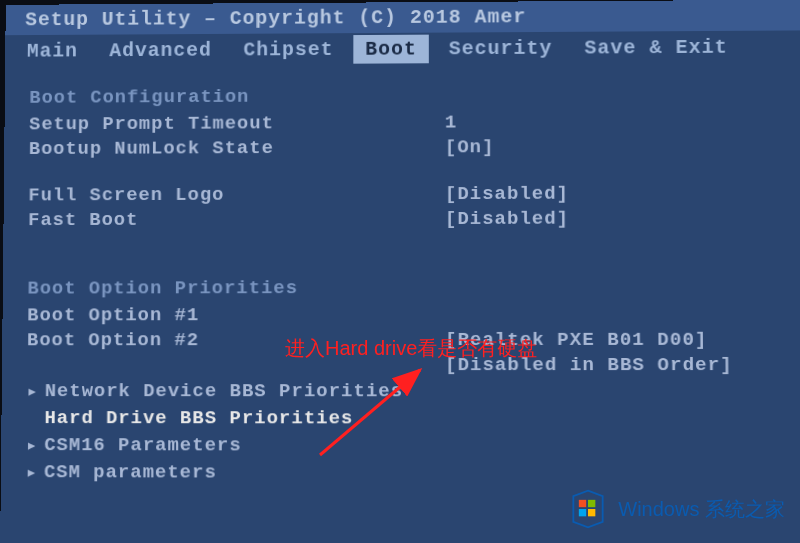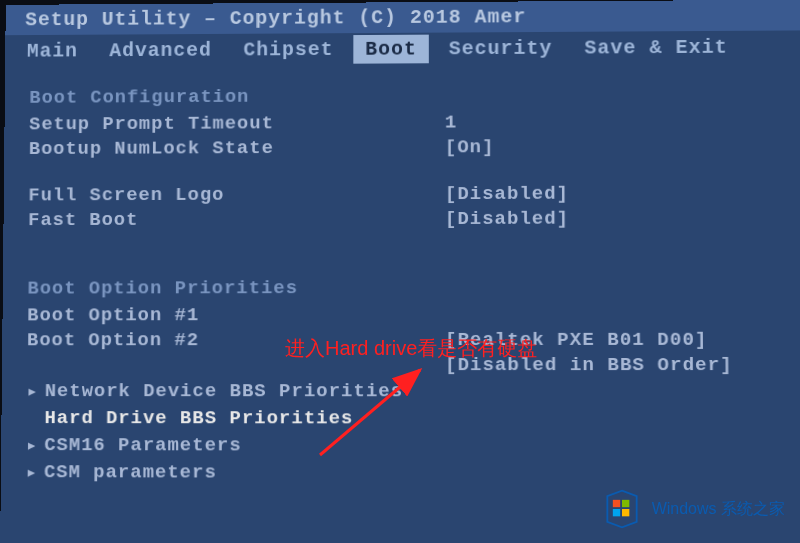--- a/index.html
+++ b/index.html
@@ -114,21 +114,21 @@
       width: 44px;
       height: 44px;
       margin-right: 8px;
     }
     .watermark-text {
       display: flex;
       flex-direction: column;
       line-height: 1.2;
     }
     .watermark-title {
-      font-size: 16px;
+      font-size: 20px;
       color: #0a5bb0;
       font-weight: normal;
     }
     .watermark-url {
       font-size: 11px;
       color: #888;
       font-weight: normal;
     }
   </style>
 </head>

